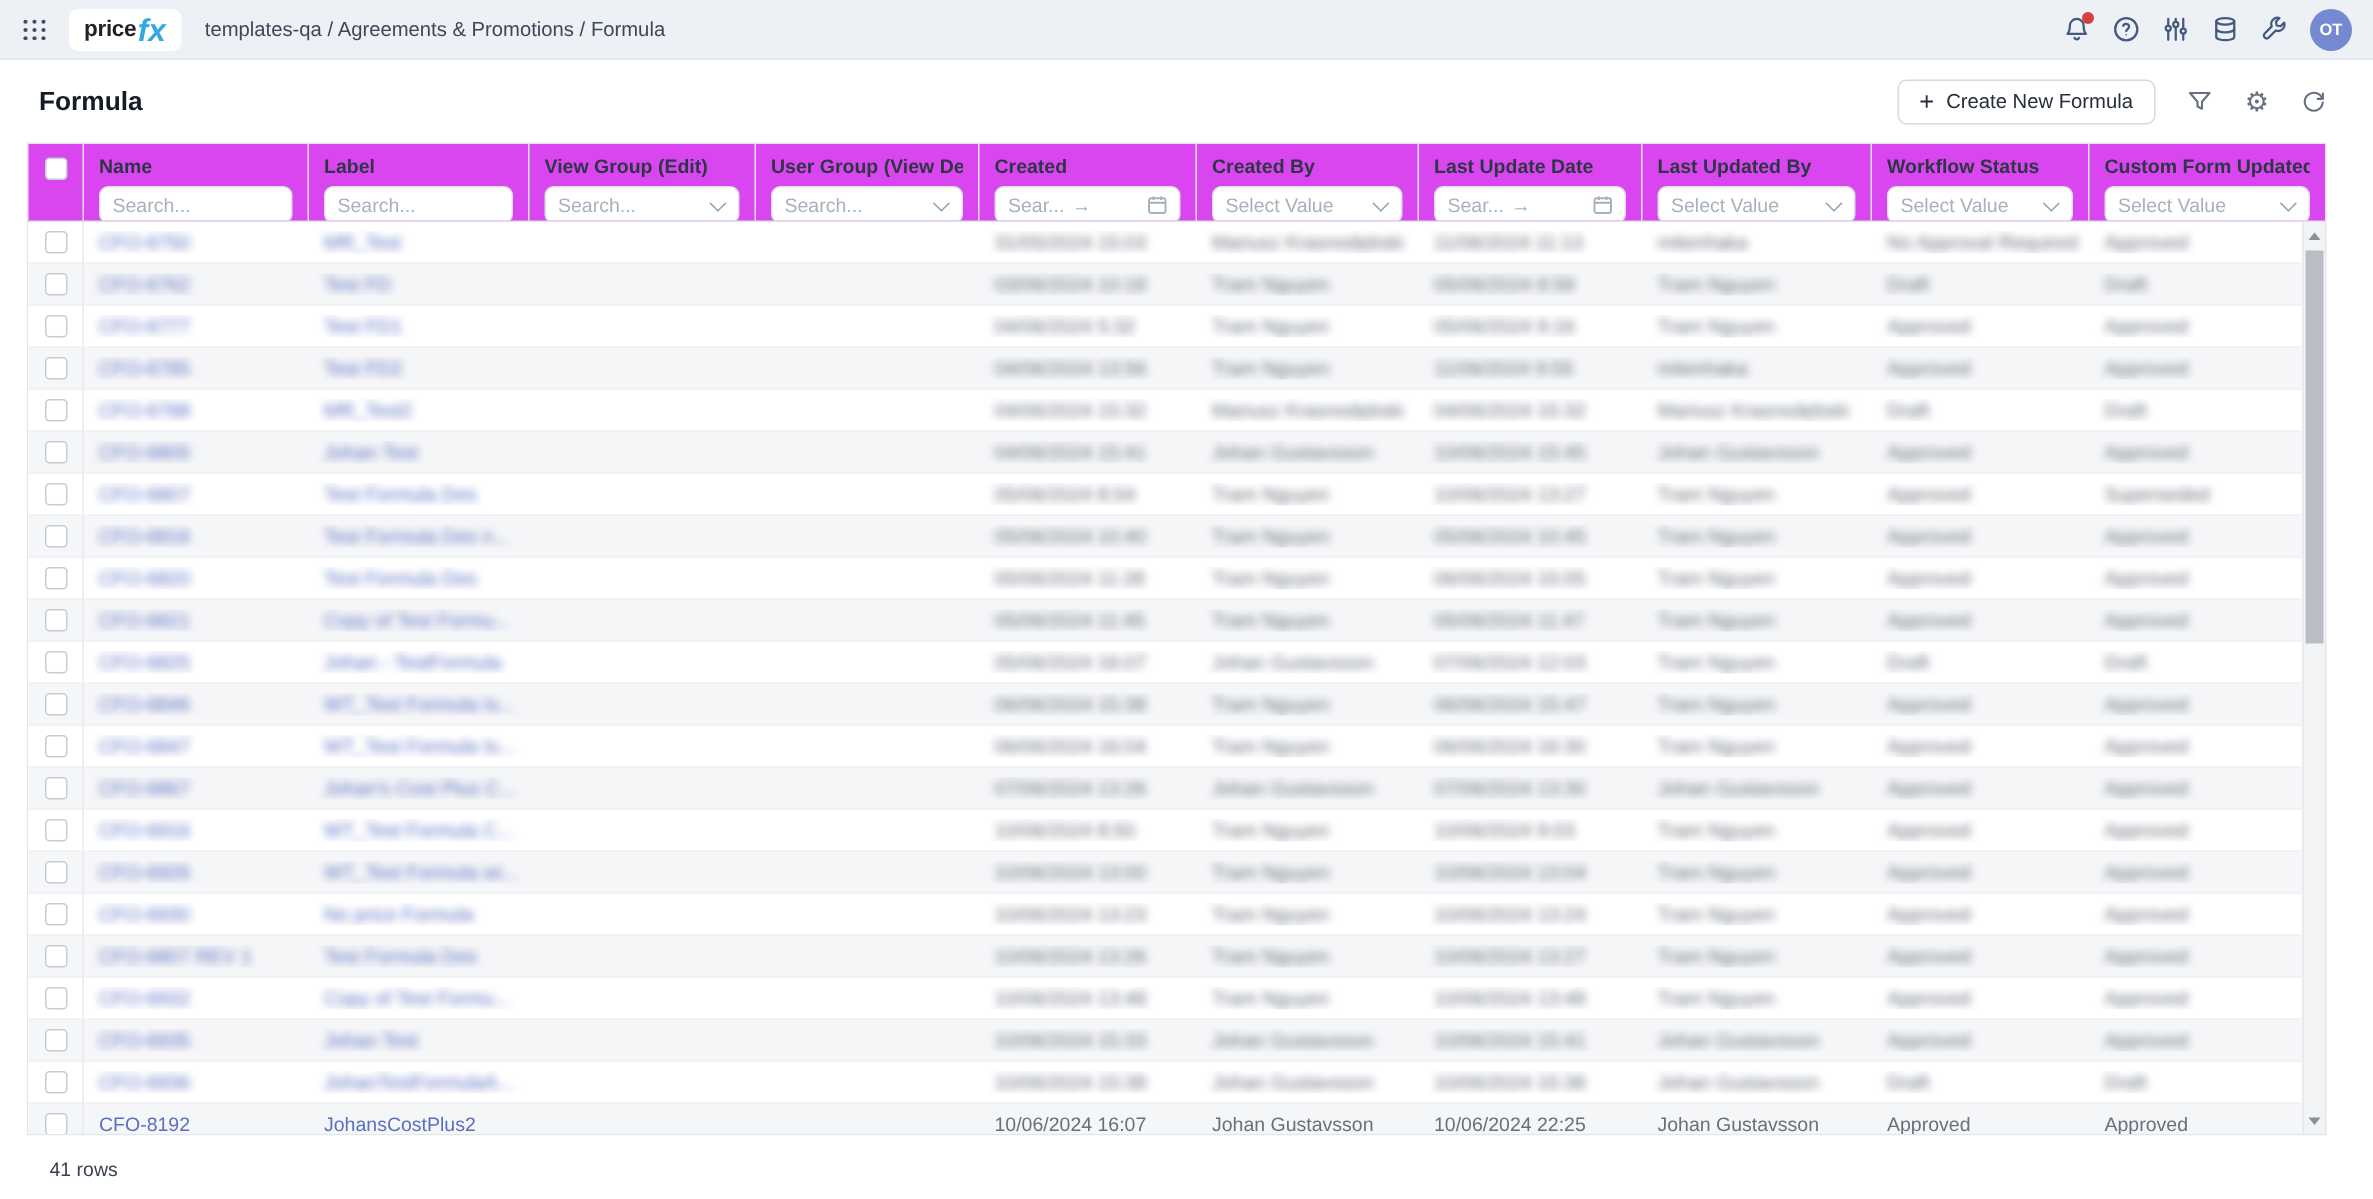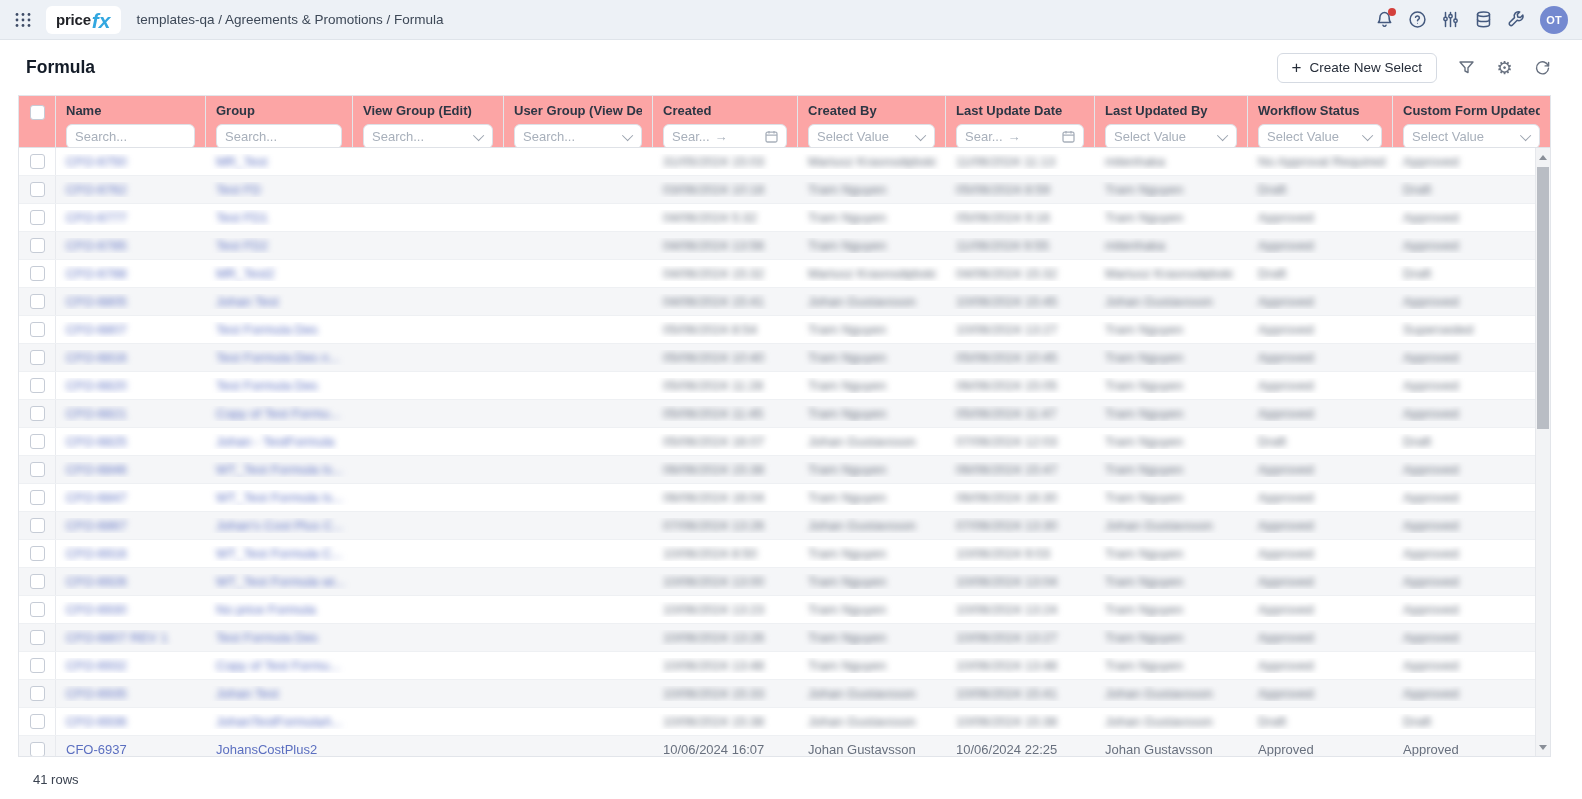--- a/index.html
+++ b/index.html
@@ -35,21 +35,21 @@
     display: inline-flex; align-items: center; gap: 8px; padding: 0 14px;
     font-size: 13.5px; color: #272e3a; cursor: pointer; font-family: inherit;
   }
   .create-btn .plus { font-size: 17px; font-weight: 400; color: #272e3a; line-height: 1; }
   .act-icon { width: 17px; height: 17px; display: inline-flex; align-items: center; justify-content: center; cursor: pointer; }
   .act-icon svg { width: 17px; height: 17px; stroke: #67707f; fill: none; stroke-width: 1.4; stroke-linecap: round; stroke-linejoin: round; }
   .gear-glyph { font-size: 18px; color: #67707f; line-height: 1; }
 
   
   .grid { width: 1533px; margin-left: 18px; border: 1px solid #e2e5ea; }
-  .grid-header { display: flex; background: #fca5a5; height: 52px; border-bottom: 1px solid #dfe2e7; }
+  .grid-header { display: flex; background: #d946ef; height: 52px; border-bottom: 1px solid #dfe2e7; }
   .gh-cell { padding: 7px 10px 0 10px; border-right: 1px solid #e3e6ea; overflow: hidden; }
   .gh-cell:last-child { border-right: none; }
   .gh-label { font-size: 13px; font-weight: 700; color: #2d3644; white-space: nowrap; overflow: hidden; margin-bottom: 6px; }
   .cb-head { display: flex; justify-content: center; padding-top: 9px; }
   .checkbox { width: 15px; height: 15px; border: 1px solid #c6ccd6; border-radius: 3px; background: #fff; cursor: pointer; flex: 0 0 auto; }
   .filter-input {
     width: 100%; height: 25px; border: 1px solid #dde1e7; border-radius: 6px; background: #fff;
     font-family: inherit; font-size: 13px; color: #333; padding: 0 8px; outline: none;
   }
   .filter-input::placeholder { color: #a8b0bb; opacity: 1; }
@@ -163,21 +163,21 @@
     </span>
     <span class="avatar">OT</span>
   </div>
 </header>
 
 <div class="page-header">
   <h1 class="page-title">Formula</h1>
   <div class="page-actions">
     <button class="create-btn">
       <span class="plus">+</span>
-      <span>Create New Select</span>
+      <span>Create New Formula</span>
     </button>
     <span class="act-icon">
       <svg viewBox="0 0 17 17">
           <path d="M2 3h13l-5 5.8v4.7l-3-1.5V8.8L2 3z"></path>
         </svg>
     </span>
     <span class="act-icon">
         <span class="gear-glyph">⚙</span>
       </span>
     <span class="act-icon">
@@ -192,21 +192,21 @@
 <div class="grid">
   <div class="grid-header">
     <div class="gh-cell w-cb cb-head">
       <span class="checkbox"></span>
     </div>
     <div class="gh-cell w-name">
       <div class="gh-label">Name</div>
       <input class="filter-input" placeholder="Search..." style="">
     </div>
     <div class="gh-cell w-label">
-      <div class="gh-label">Group</div>
+      <div class="gh-label">Label</div>
       <input class="filter-input" placeholder="Search..." style="">
     </div>
     <div class="gh-cell w-uge">
       <div class="gh-label">View Group (Edit)</div>
       <div class="filter-box">
         <span class="ph">Search...</span>
         <span class="chev"></span>
       </div>
     </div>
     <div class="gh-cell w-ugv">
@@ -586,21 +586,21 @@
           <div class="cell w-createdby"><span class="txt b">Johan Gustavsson</span></div>
           <div class="cell w-lud"><span class="txt b">10/06/2024 15:38</span></div>
           <div class="cell w-lub"><span class="txt b">Johan Gustavsson</span></div>
           <div class="cell w-wf"><span class="txt b">Draft</span></div>
           <div class="cell w-cf"><span class="txt b">Draft</span></div>
         </div>
         <div class="row">
           <div class="cell cb-cell w-cb">
             <span class="checkbox"></span>
           </div>
-          <div class="cell w-name"><a class="link">CFO-6937</a></div>
+          <div class="cell w-name"><a class="link">CFO-8192</a></div>
           <div class="cell w-label"><a class="link">JohansCostPlus2</a></div>
           <div class="cell w-uge"><span class="txt"></span></div>
           <div class="cell w-ugv"><span class="txt"></span></div>
           <div class="cell w-created"><span class="txt">10/06/2024 16:07</span></div>
           <div class="cell w-createdby"><span class="txt">Johan Gustavsson</span></div>
           <div class="cell w-lud"><span class="txt">10/06/2024 22:25</span></div>
           <div class="cell w-lub"><span class="txt">Johan Gustavsson</span></div>
           <div class="cell w-wf"><span class="txt">Approved</span></div>
           <div class="cell w-cf"><span class="txt">Approved</span></div>
         </div>

